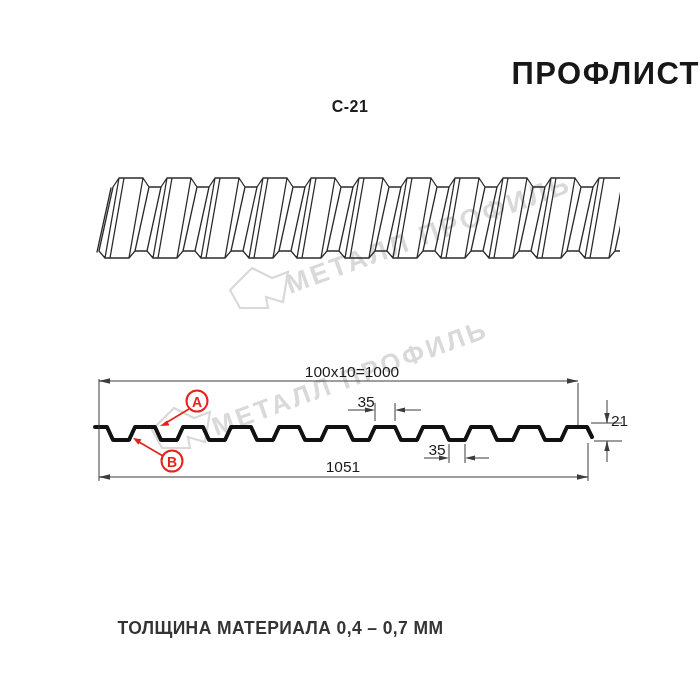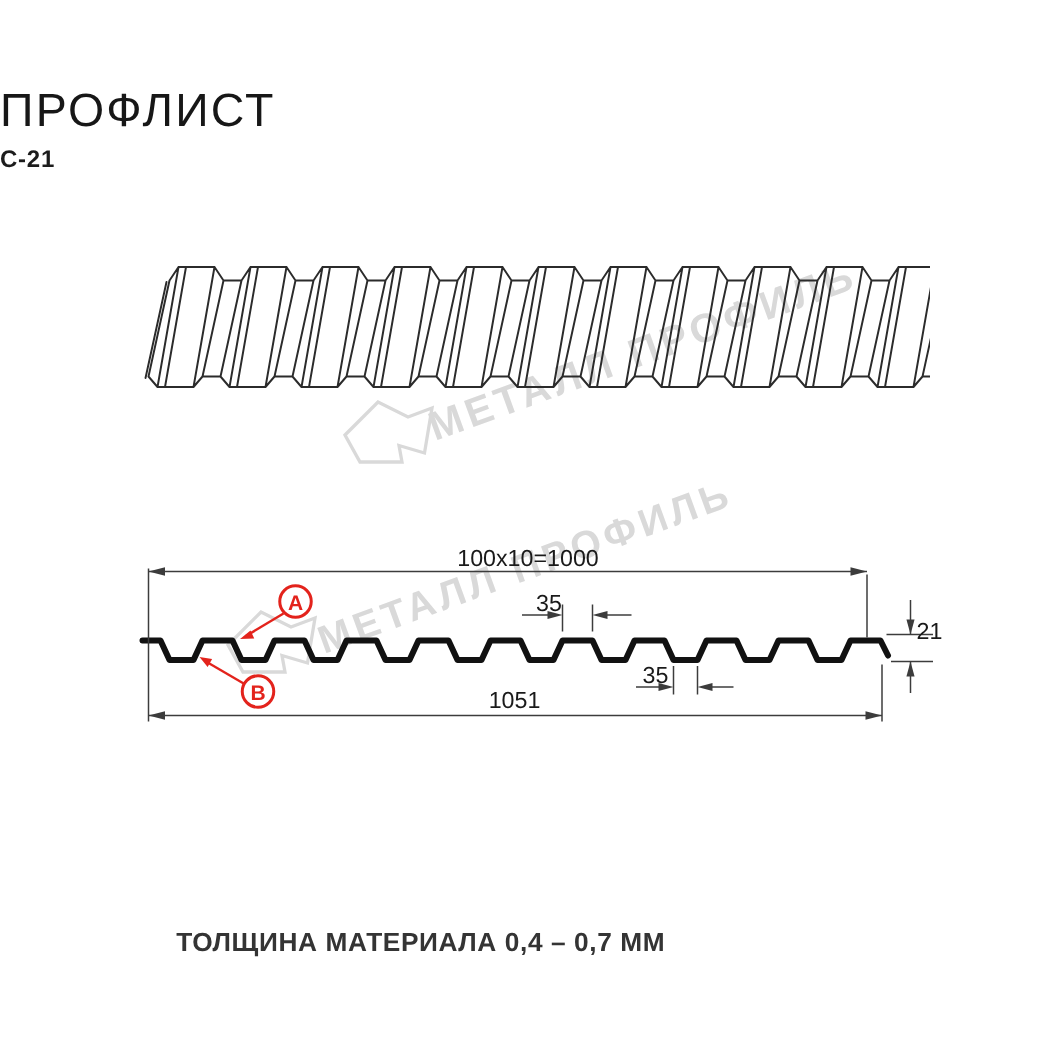--- a/index.html
+++ b/index.html
@@ -1,25 +1,25 @@
 <!DOCTYPE html>
 <html><head>
 <meta charset="utf-8">
 <style>
   html,body{margin:0;padding:0;}
   body{
     width:700px;height:700px;position:relative;background:#ffffff;
     font-family:"Liberation Sans","DejaVu Sans",sans-serif;overflow:hidden;
   }
   .page-title{
-    position:absolute;top:56px;left:0;width:700px;text-align:left;
-    font-size:31px;font-weight:400;letter-spacing:1.5px;color:#171717;
+    position:absolute;top:56px;left:0;width:700px;text-align:right;
+    font-size:31px;font-weight:700;letter-spacing:1.5px;color:#171717;
   }
   .page-subtitle{
-    position:absolute;top:98px;left:0;width:700px;text-align:left;
+    position:absolute;top:98px;left:0;width:700px;text-align:center;
     font-size:16px;font-weight:700;letter-spacing:.5px;color:#1c1c1c;
   }
   .footer-note{
     position:absolute;top:618px;left:0;width:561px;text-align:center;
     font-size:17.5px;font-weight:700;letter-spacing:.4px;color:#343434;
   }
   svg{position:absolute;top:0;left:0;}
   .dim-text{font-size:15.5px;fill:#1a1a1a;font-weight:400;}
   .red-label{font-size:14px;font-weight:700;}
   .wm-text{font-size:27px;font-weight:700;letter-spacing:3px;}

